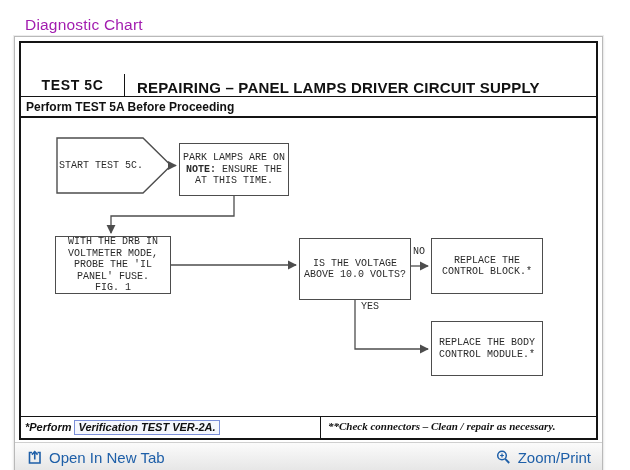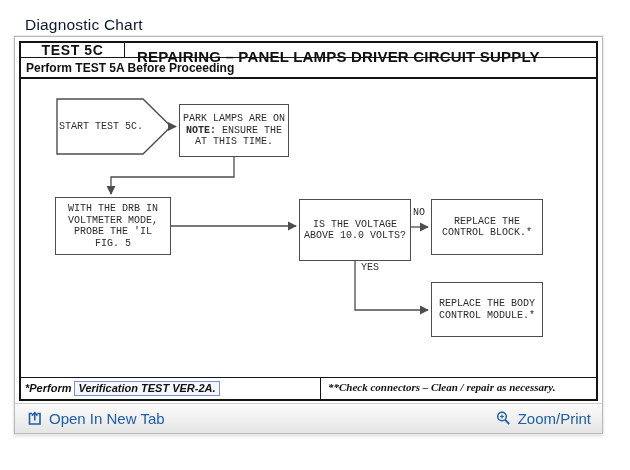--- a/index.html
+++ b/index.html
@@ -1,30 +1,30 @@
 <!DOCTYPE html>
 <html><head>
 <meta charset="utf-8">
 <style>
   * { margin:0; padding:0; box-sizing:border-box; }
   html,body { width:630px; height:470px; background:#ffffff; overflow:hidden;
               font-family:"Liberation Sans", sans-serif; }
 
   .page-heading { position:absolute; left:25px; top:16px; font-size:15.5px;
-                  color:#0f172a; letter-spacing:0.2px; }
+                  color:#a21caf; letter-spacing:0.2px; }
 
   .panel { position:absolute; left:14px; top:36px; width:589px; background:#fff;
            border:1px solid #b9b9b9;
            box-shadow:0 0 0 1px #ececec, 0 2px 3px rgba(0,0,0,0.15); }
 
   .chart-pad { padding:4px 4px 2px 4px; background:#fff; }
   .chart { border:2.5px solid #141414; background:#fff; }
 
   
-  .hdr-row { position:relative; height:15px; border-bottom:1.5px solid #141414; }
+  .hdr-row { position:relative; height:23px; border-bottom:1.5px solid #141414;margin-top:31px; }
   .test-box { position:absolute; left:0; top:0; width:104px; height:100%;
               border-right:1.5px solid #141414; display:flex; align-items:center;
               justify-content:center; font-weight:bold; font-size:14px;
               letter-spacing:0.6px; color:#111; }
   .hdr-title { position:absolute; left:116px; top:5px; font-weight:bold;
                font-size:15px; color:#111; letter-spacing:0.2px; }
   .sub-row { height:21px; border-bottom:2px solid #141414; font-weight:bold;
              font-size:12px; color:#111; padding:3px 0 0 5px; }
 
   
@@ -100,21 +100,22 @@
         <div class="fbox" style="left:158px; top:25px; width:110px; height:53px;">
           <div>PARK LAMPS ARE ON</div>
           <div><span class="bold">NOTE:</span> <span>ENSURE THE</span></div>
           <div>AT THIS TIME.</div>
         </div>
 
         <div class="fbox" style="left:34px; top:118px; width:116px; height:58px;">
           <div>WITH THE DRB IN</div>
           <div>VOLTMETER MODE,</div>
           <div>PROBE THE 'IL</div>
-          <div>FIG. 5</div>
+          <div>PANEL' FUSE.</div>
+          <div>FIG. 1</div>
         </div>
 
         <div class="fbox" style="left:278px; top:120px; width:112px; height:62px;">
           <div>IS THE VOLTAGE</div>
           <div>ABOVE 10.0 VOLTS?</div>
         </div>
 
         <div class="flabel" style="left:392px; top:128px;">NO</div>
 
         <div class="fbox" style="left:410px; top:120px; width:112px; height:56px;">

